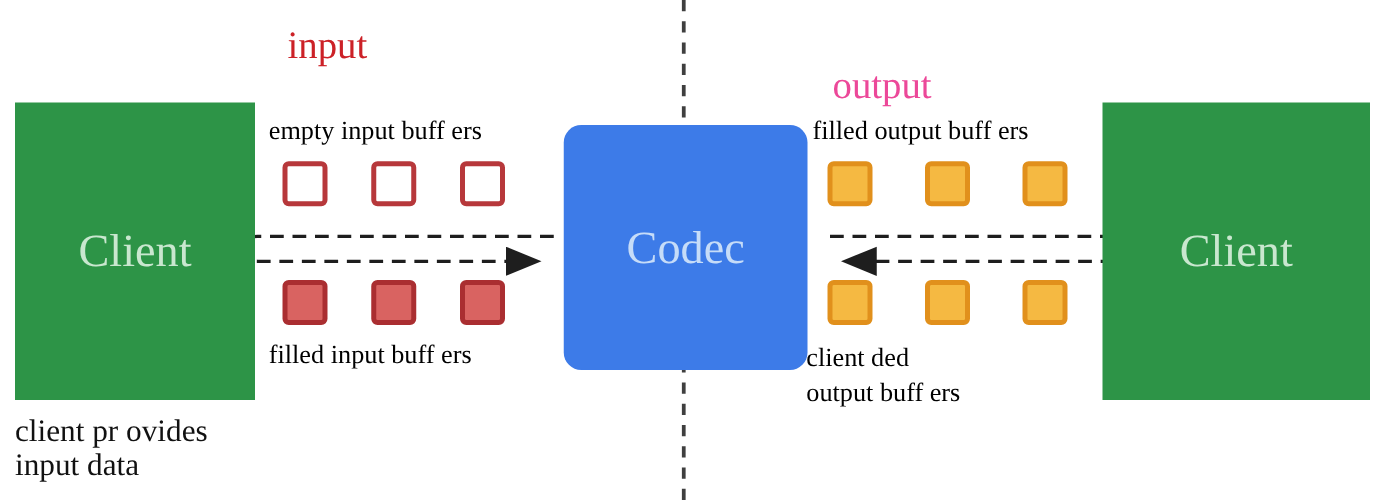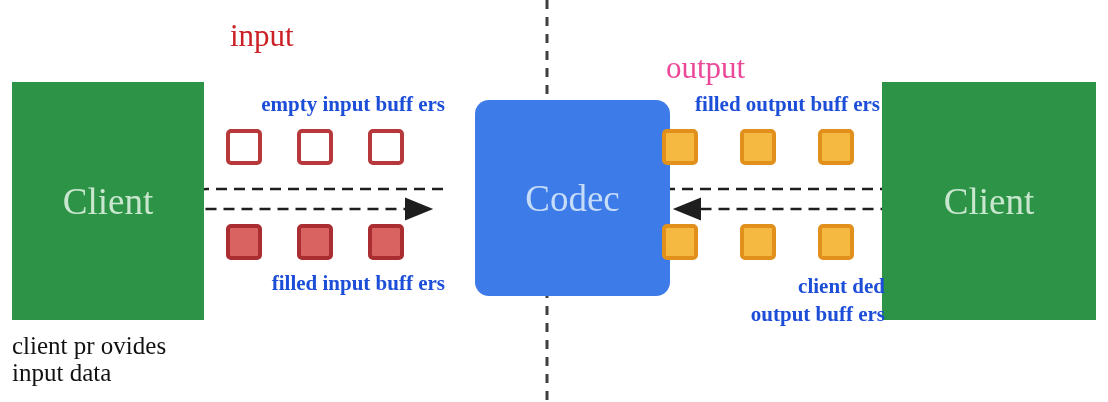--- a/index.html
+++ b/index.html
@@ -27,41 +27,39 @@
 
   .codec-box {
     position: absolute;
     left: 451px; top: 100px;
     width: 195px; height: 196px;
     border-radius: 14px;
     display: flex;
     align-items: center;
     justify-content: center;
     font-size: 37px;
-    margin-left: 24px;
   }
 
   .section-label {
     position: absolute;
     top: 18px;
     width: 200px;
     text-align: left;
     font-size: 31px;
   }
   .section-label.input  { left: 230px; }
   .section-label.output { left: 666px; }
 
   .buffer-label {
     position: absolute;
     width: 230px;
-    text-align: right;
+    text-align: left;
     font-size: 21px;
-    color: #1d4ed8;
+    color: #000000;
     line-height: 28px;
-    font-weight: bold;
   }
   .lbl-empty-input   { left: 215px; top: 90px; }
   .lbl-filled-input  { left: 215px; top: 269px; }
   .lbl-filled-output { left: 650px; top: 90px; }
   .lbl-discarded     { left: 645px; top: 272px; width: 240px; }
 
   .buffer-row {
     position: absolute;
     display: flex;
   }

